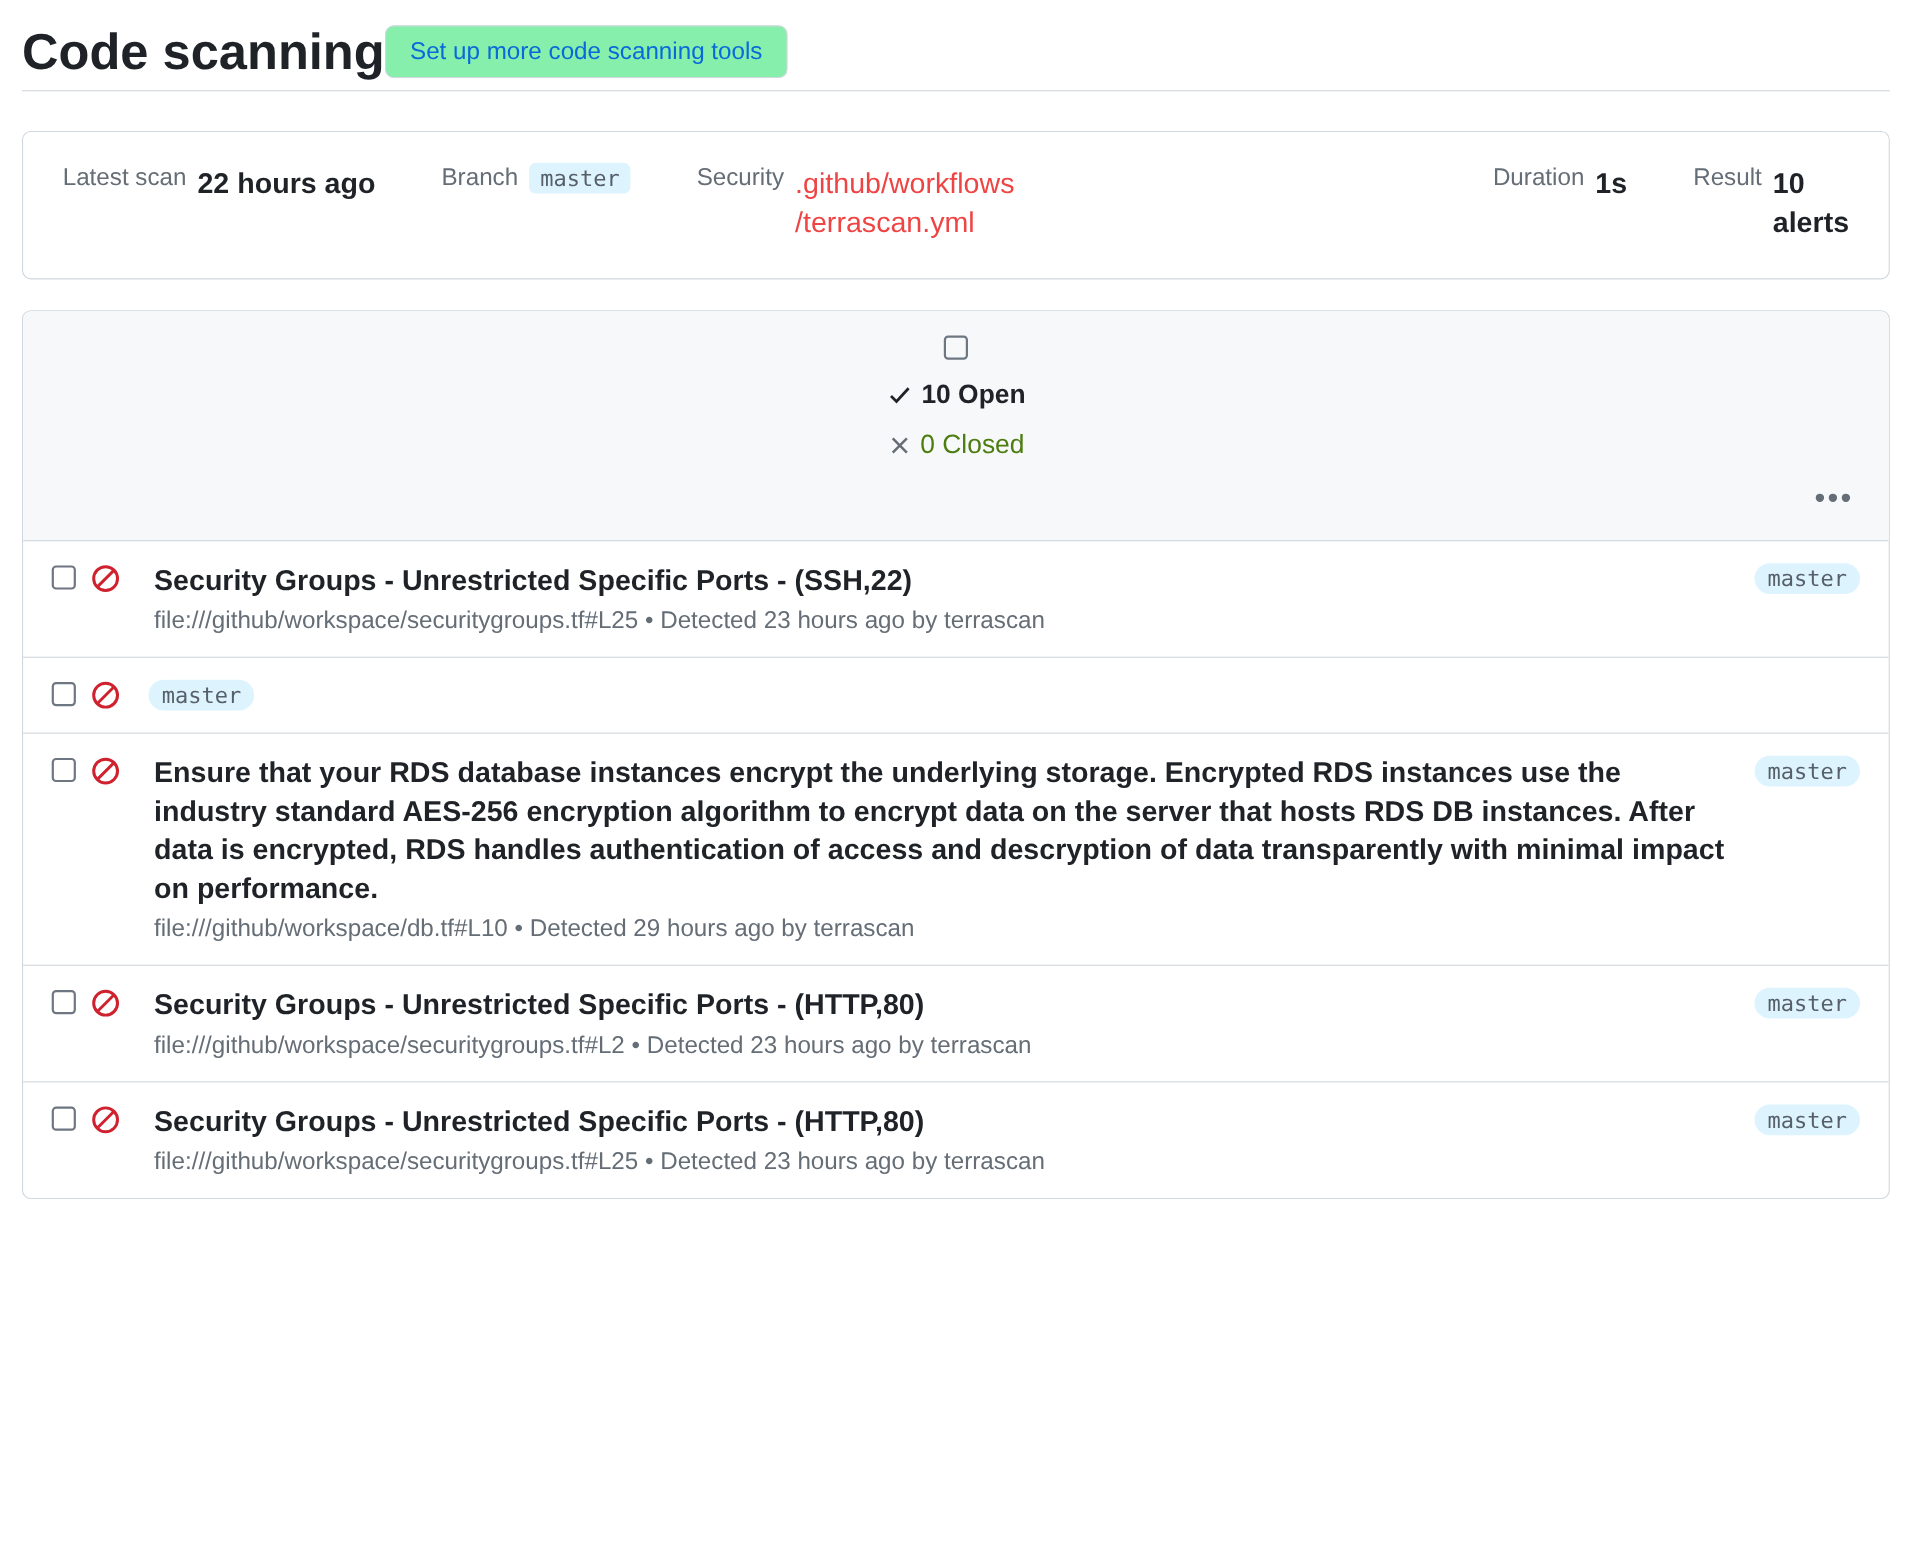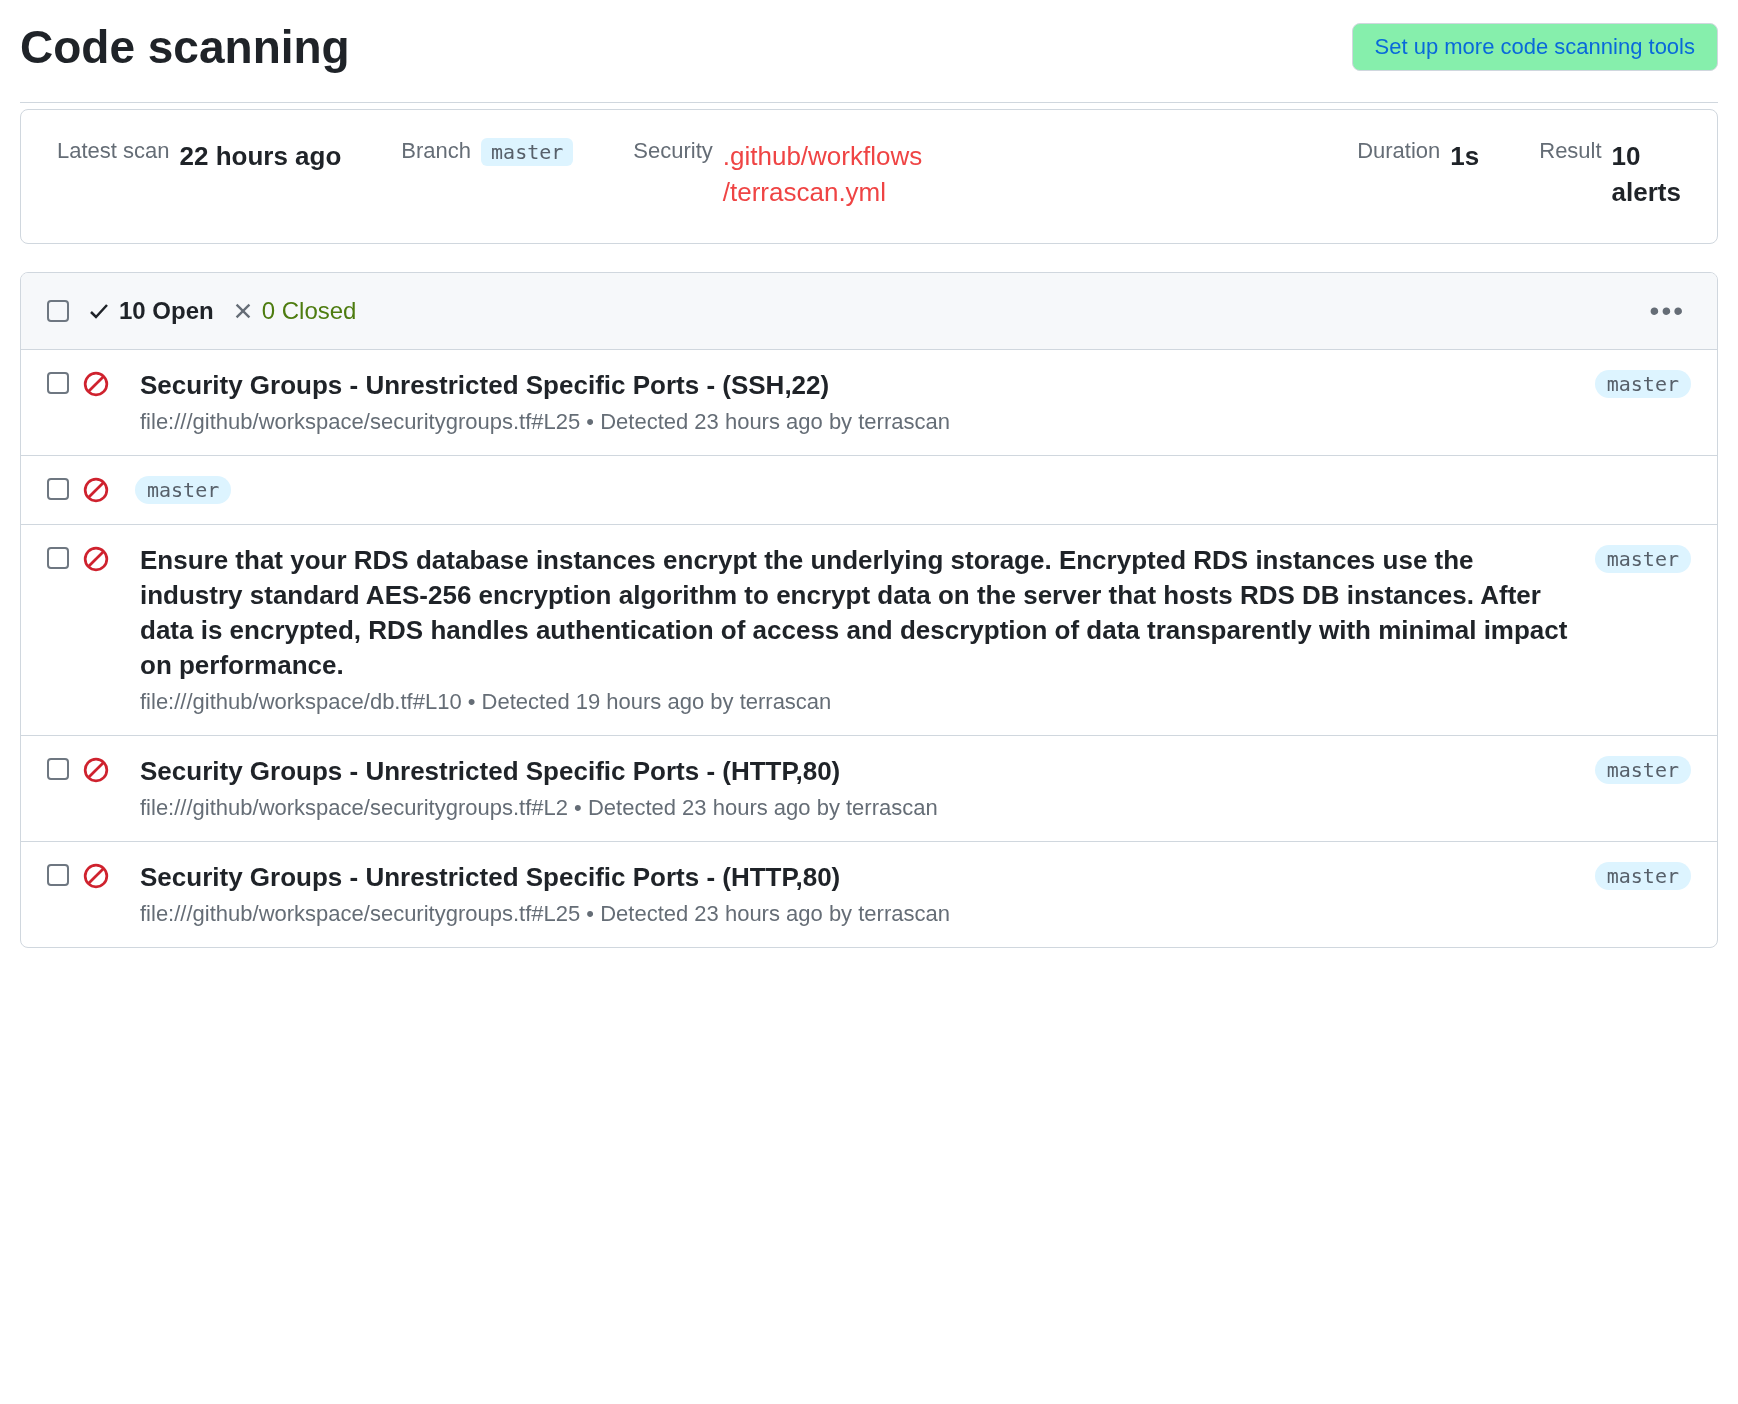--- a/index.html
+++ b/index.html
@@ -5,25 +5,24 @@
   * { box-sizing: border-box; margin: 0; padding: 0; }
   body {
     font-family: -apple-system, BlinkMacSystemFont, "Segoe UI", Helvetica, Arial, sans-serif;
     background: #ffffff;
     color: #24292f;
     padding: 20px;
     font-size: 20px;
   }
   .header-row {
     display: flex;
-    justify-content: space-between;
     align-items: center;
-    padding-bottom: 28px;
+    padding-bottom: 8px;
     border-bottom: 1px solid #d0d7de;
-    margin-bottom: 6px;
+    margin-bottom: 36px;
   }
   .page-title {
     font-size: 46px;
     font-weight: 600;
     color: #1f2328;
   }
   .setup-btn {
     background: #86efac;
     border: 1px solid #d0d7de;
     border-radius: 8px;
@@ -62,20 +61,21 @@
     border-radius: 8px;
     overflow: hidden;
   }
   .alerts-header {
     background: #f6f8fa;
     border-bottom: 1px solid #d0d7de;
     display: flex;
     align-items: center;
     padding: 22px 26px;
     gap: 18px;
+    flex-direction: column;
   }
   .checkbox {
     width: 22px;
     height: 22px;
     border: 2px solid #6e7781;
     border-radius: 4px;
     flex-shrink: 0;
     cursor: pointer;
   }
   .tab-open, .tab-closed {
@@ -217,21 +217,21 @@
         <span class="branch-tag">master</span>
       </div>
       <div class="alert-row">
         <div class="checkbox"></div>
         <svg class="prohibit-icon" viewBox="0 0 24 24">
           <circle cx="12" cy="12" r="10" fill="none" stroke="#cf222e" stroke-width="2.5"></circle>
           <line x1="5.5" y1="18.5" x2="18.5" y2="5.5" stroke="#cf222e" stroke-width="2.5"></line>
         </svg>
         <div class="alert-body">
           <div class="alert-title">Ensure that your RDS database instances encrypt the underlying storage. Encrypted RDS instances use the industry standard AES-256 encryption algorithm to encrypt data on the server that hosts RDS DB instances. After data is encrypted, RDS handles authentication of access and descryption of data transparently with minimal impact on performance.</div>
-          <div class="alert-meta">file:///github/workspace/db.tf#L10 • Detected 19 hours ago by terrascan</div>
+          <div class="alert-meta">file:///github/workspace/db.tf#L10 • Detected 29 hours ago by terrascan</div>
         </div>
         <span class="branch-tag">master</span>
       </div>
       <div class="alert-row">
         <div class="checkbox"></div>
         <svg class="prohibit-icon" viewBox="0 0 24 24">
           <circle cx="12" cy="12" r="10" fill="none" stroke="#cf222e" stroke-width="2.5"></circle>
           <line x1="5.5" y1="18.5" x2="18.5" y2="5.5" stroke="#cf222e" stroke-width="2.5"></line>
         </svg>
         <div class="alert-body">

